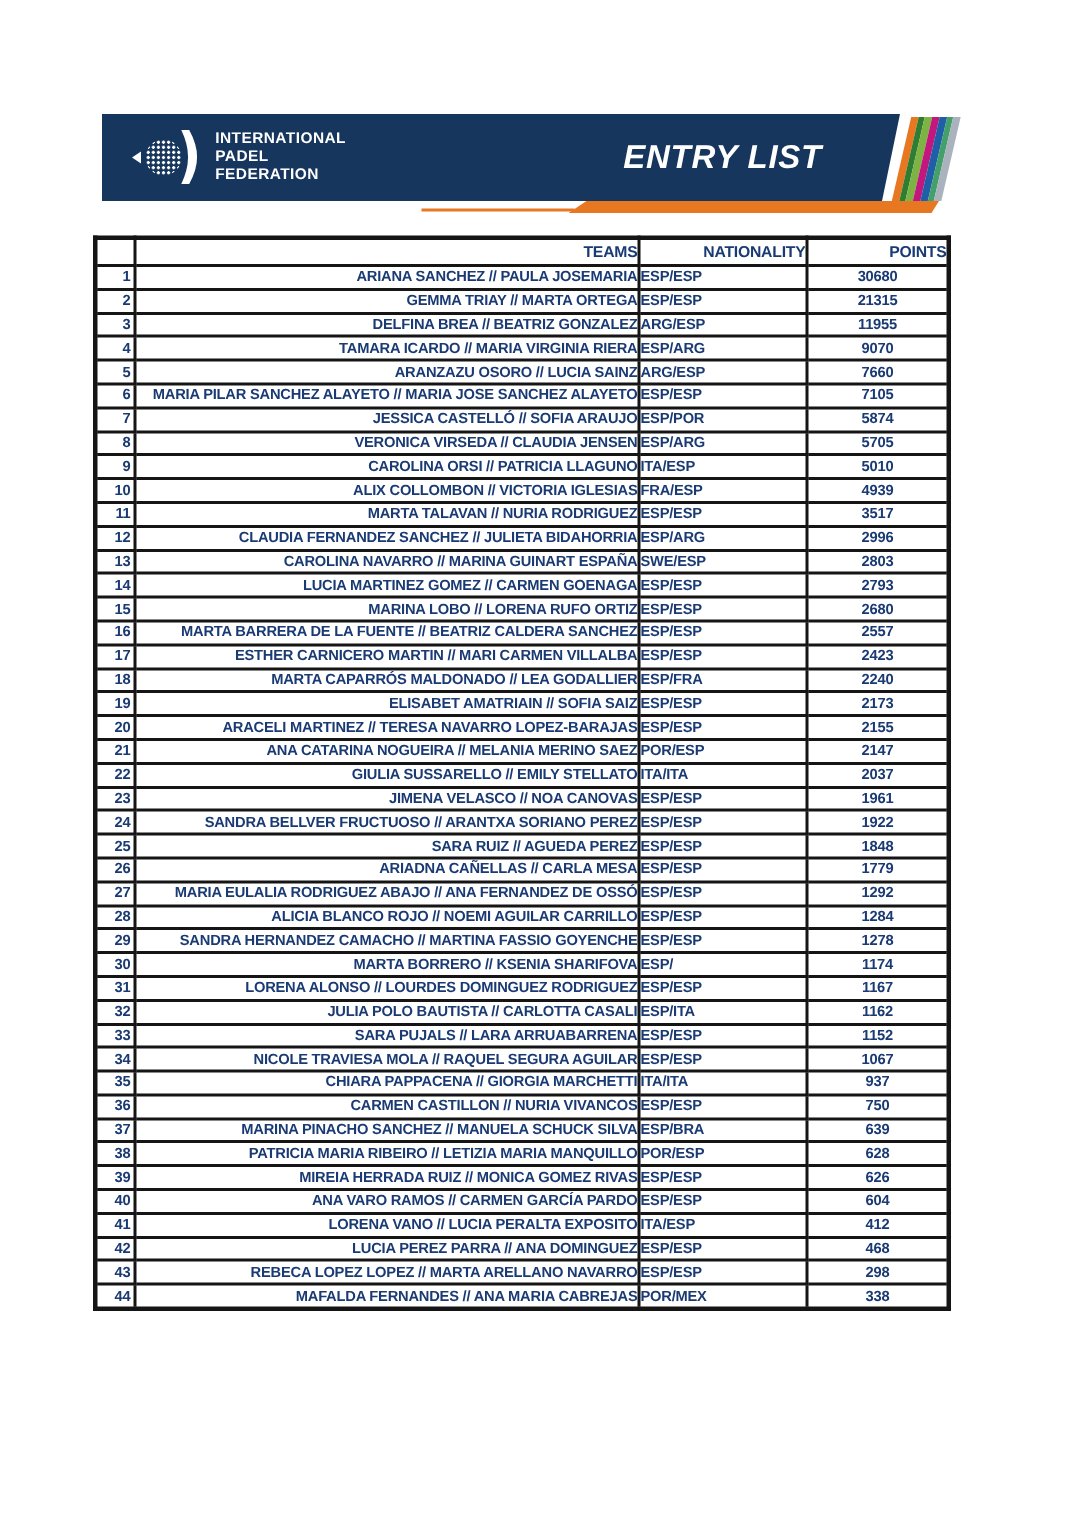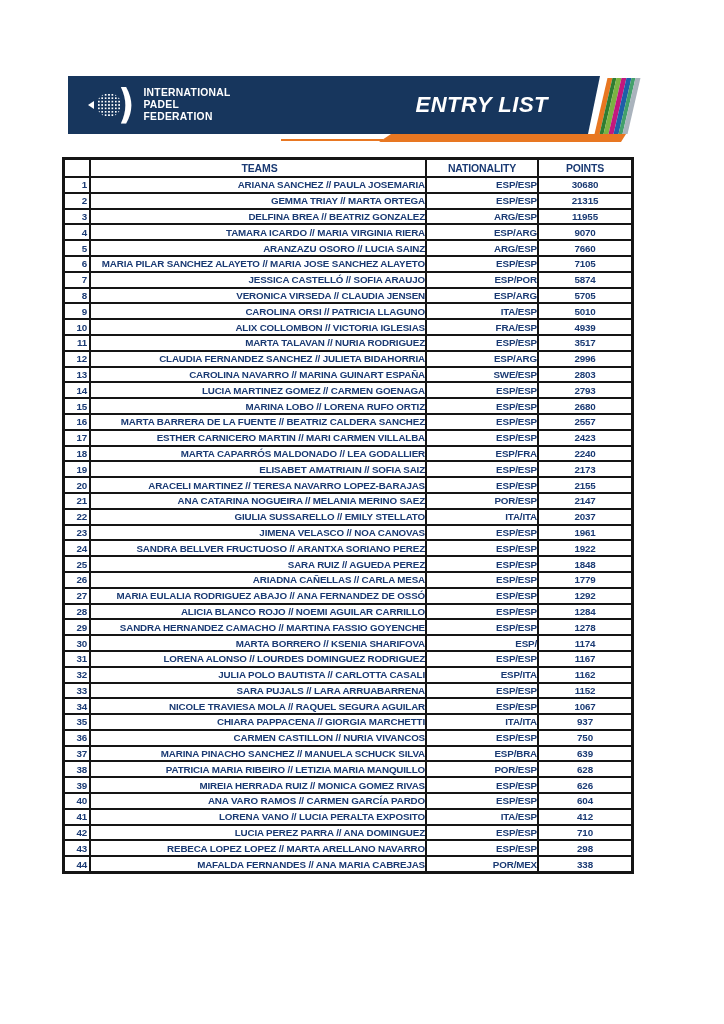--- a/index.html
+++ b/index.html
@@ -45,25 +45,25 @@
     position:absolute;left:62px;top:157px;width:558px;
     border-collapse:collapse;table-layout:fixed;
     border:3px solid var(--border);
   }
   .entry-table th,.entry-table td{
     border:2px solid var(--border);
     color:var(--text-navy);font-weight:700;
     overflow:hidden;white-space:nowrap;padding:0;
     letter-spacing:-0.15px;
   }
-  .entry-table th{font-size:10.5px;height:16px;text-align:center;}
+  .entry-table th{font-size:10.5px;height:16px;text-align:right;}
   .entry-table td{font-size:9.8px;height:13.8px;}
   .c-rank{width:22px;text-align:right;padding-right:2px !important;}
   .c-team{width:331px;text-align:right;padding-left:3px !important;}
-  .c-nat{width:110px;text-align:right;}
+  .c-nat{width:110px;text-align:left;}
   .c-pts{width:92px;text-align:center;margin-top:32px;}
 </style>
 </head>
 <body>
 
 <div class="page">
 
   <header class="banner">
     <div class="logo">
       <span class="tri"></span>
@@ -343,21 +343,21 @@
         <tr>
       <td class="c-rank">41</td>
       <td class="c-team">LORENA VANO // LUCIA PERALTA EXPOSITO</td>
       <td class="c-nat">ITA/ESP</td>
       <td class="c-pts">412</td>
     </tr>
         <tr>
       <td class="c-rank">42</td>
       <td class="c-team">LUCIA PEREZ PARRA // ANA DOMINGUEZ</td>
       <td class="c-nat">ESP/ESP</td>
-      <td class="c-pts">710</td>
+      <td class="c-pts">468</td>
     </tr>
         <tr>
       <td class="c-rank">43</td>
       <td class="c-team">REBECA LOPEZ LOPEZ // MARTA ARELLANO NAVARRO</td>
       <td class="c-nat">ESP/ESP</td>
       <td class="c-pts">298</td>
     </tr>
         <tr>
       <td class="c-rank">44</td>
       <td class="c-team">MAFALDA FERNANDES // ANA MARIA CABREJAS</td>

